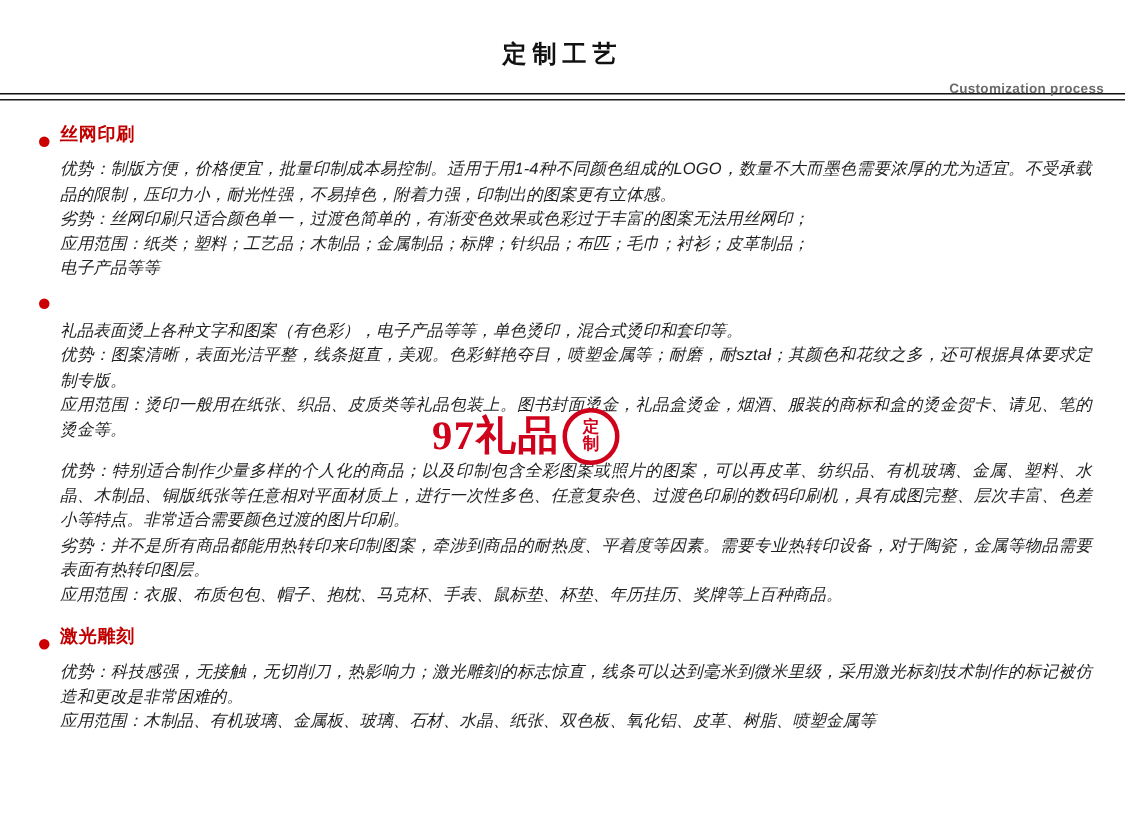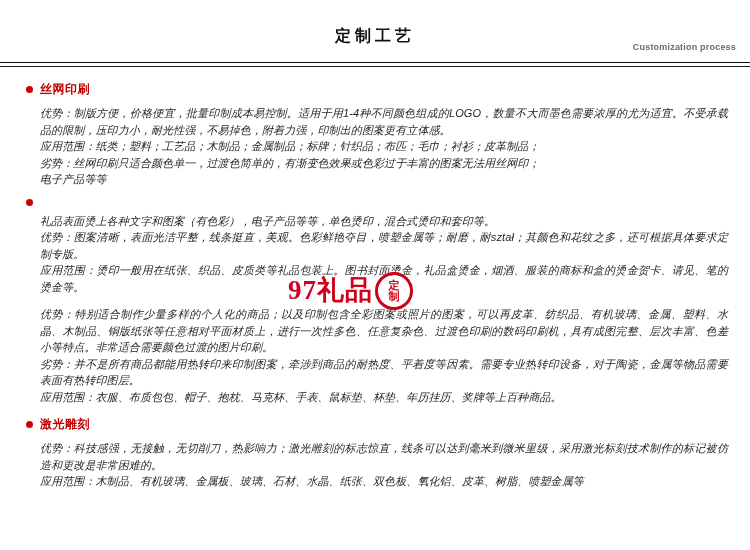--- a/index.html
+++ b/index.html
@@ -33,21 +33,21 @@
   .header-title {
     text-align: center;
     font-size: 16px;
     font-weight: bold;
     letter-spacing: 4px;
     color: #111111;
   }
   .header-sub {
     position: absolute;
     right: 14px;
-    top: 42px;
+    top: 54px;
     font-size: 9px;
     font-weight: bold;
     color: #6b6b6b;
     letter-spacing: 0.2px;
   }
   .rule {
     height: 1px;
     background: #111111;
     margin: 0;
   }
@@ -62,21 +62,21 @@
   .content {
     padding: 14px 22px 0 26px;
     box-sizing: border-box;
   }
 
   .section {
     margin-bottom: 11px;
   }
   .section-head {
     display: flex;
-    align-items: center;
+    align-items: flex-end;
     margin-bottom: 7px;
   }
   .bullet {
     width: 7px;
     height: 7px;
     border-radius: 50%;
     background: #cc0000;
     margin-right: 7px;
     flex: 0 0 auto;
   }
@@ -143,22 +143,22 @@
   <div class="rule thin"></div>
 
   <div class="content">
 
     <div class="section">
       <div class="section-head">
         <span class="bullet"></span>
         <span class="section-title">丝网印刷</span>
       </div>
       <p class="para">优势：制版方便，价格便宜，批量印制成本易控制。适用于用1-4种不同颜色组成的LOGO，数量不大而墨色需要浓厚的尤为适宜。不受承载品的限制，压印力小，耐光性强，不易掉色，附着力强，印制出的图案更有立体感。</p>
+      <p class="para">劣势：丝网印刷只适合颜色单一，过渡色简单的，有渐变色效果或色彩过于丰富的图案无法用丝网印；</p>
       <p class="para">应用范围：纸类；塑料；工艺品；木制品；金属制品；标牌；针织品；布匹；毛巾；衬衫；皮革制品；</p>
-      <p class="para">劣势：丝网印刷只适合颜色单一，过渡色简单的，有渐变色效果或色彩过于丰富的图案无法用丝网印；</p>
       <p class="para">电子产品等等</p>
     </div>
 
     <div class="section">
       <div class="section-head">
         <span class="bullet"></span>
       </div>
       <p class="para">礼品表面烫上各种文字和图案（有色彩），电子产品等等，单色烫印，混合式烫印和套印等。</p>
       <p class="para">优势：图案清晰，表面光洁平整，线条挺直，美观。色彩鲜艳夺目，喷塑金属等；耐磨，耐ształ；其颜色和花纹之多，还可根据具体要求定制专版。</p>
       <p class="para">应用范围：烫印一般用在纸张、织品、皮质类等礼品包装上。图书封面烫金，礼品盒烫金，烟酒、服装的商标和盒的烫金贺卡、请见、笔的烫金等。</p>

